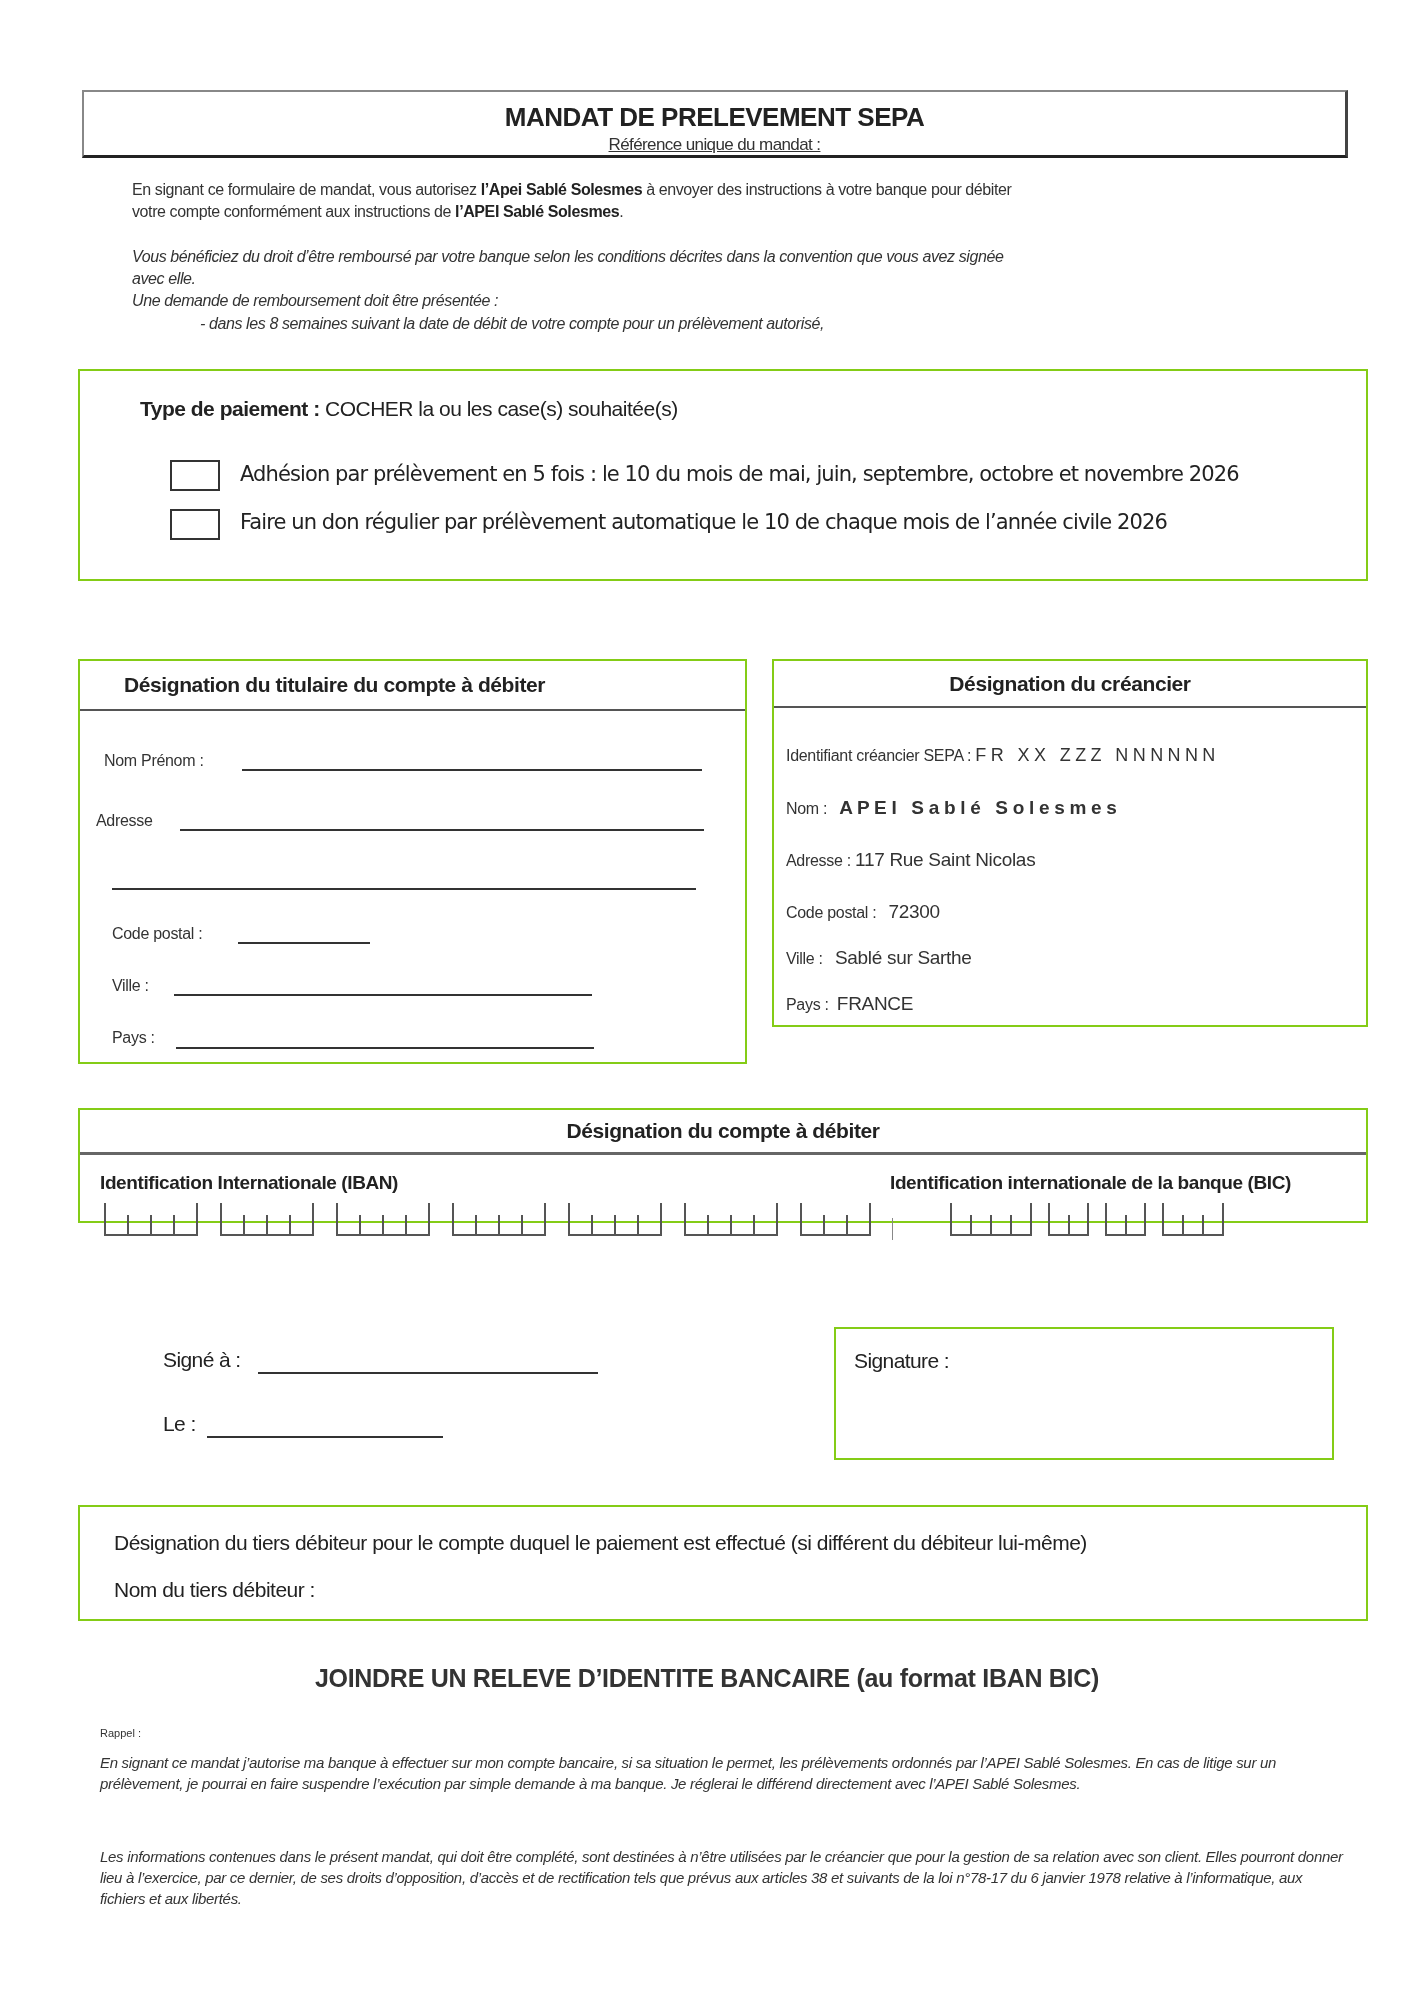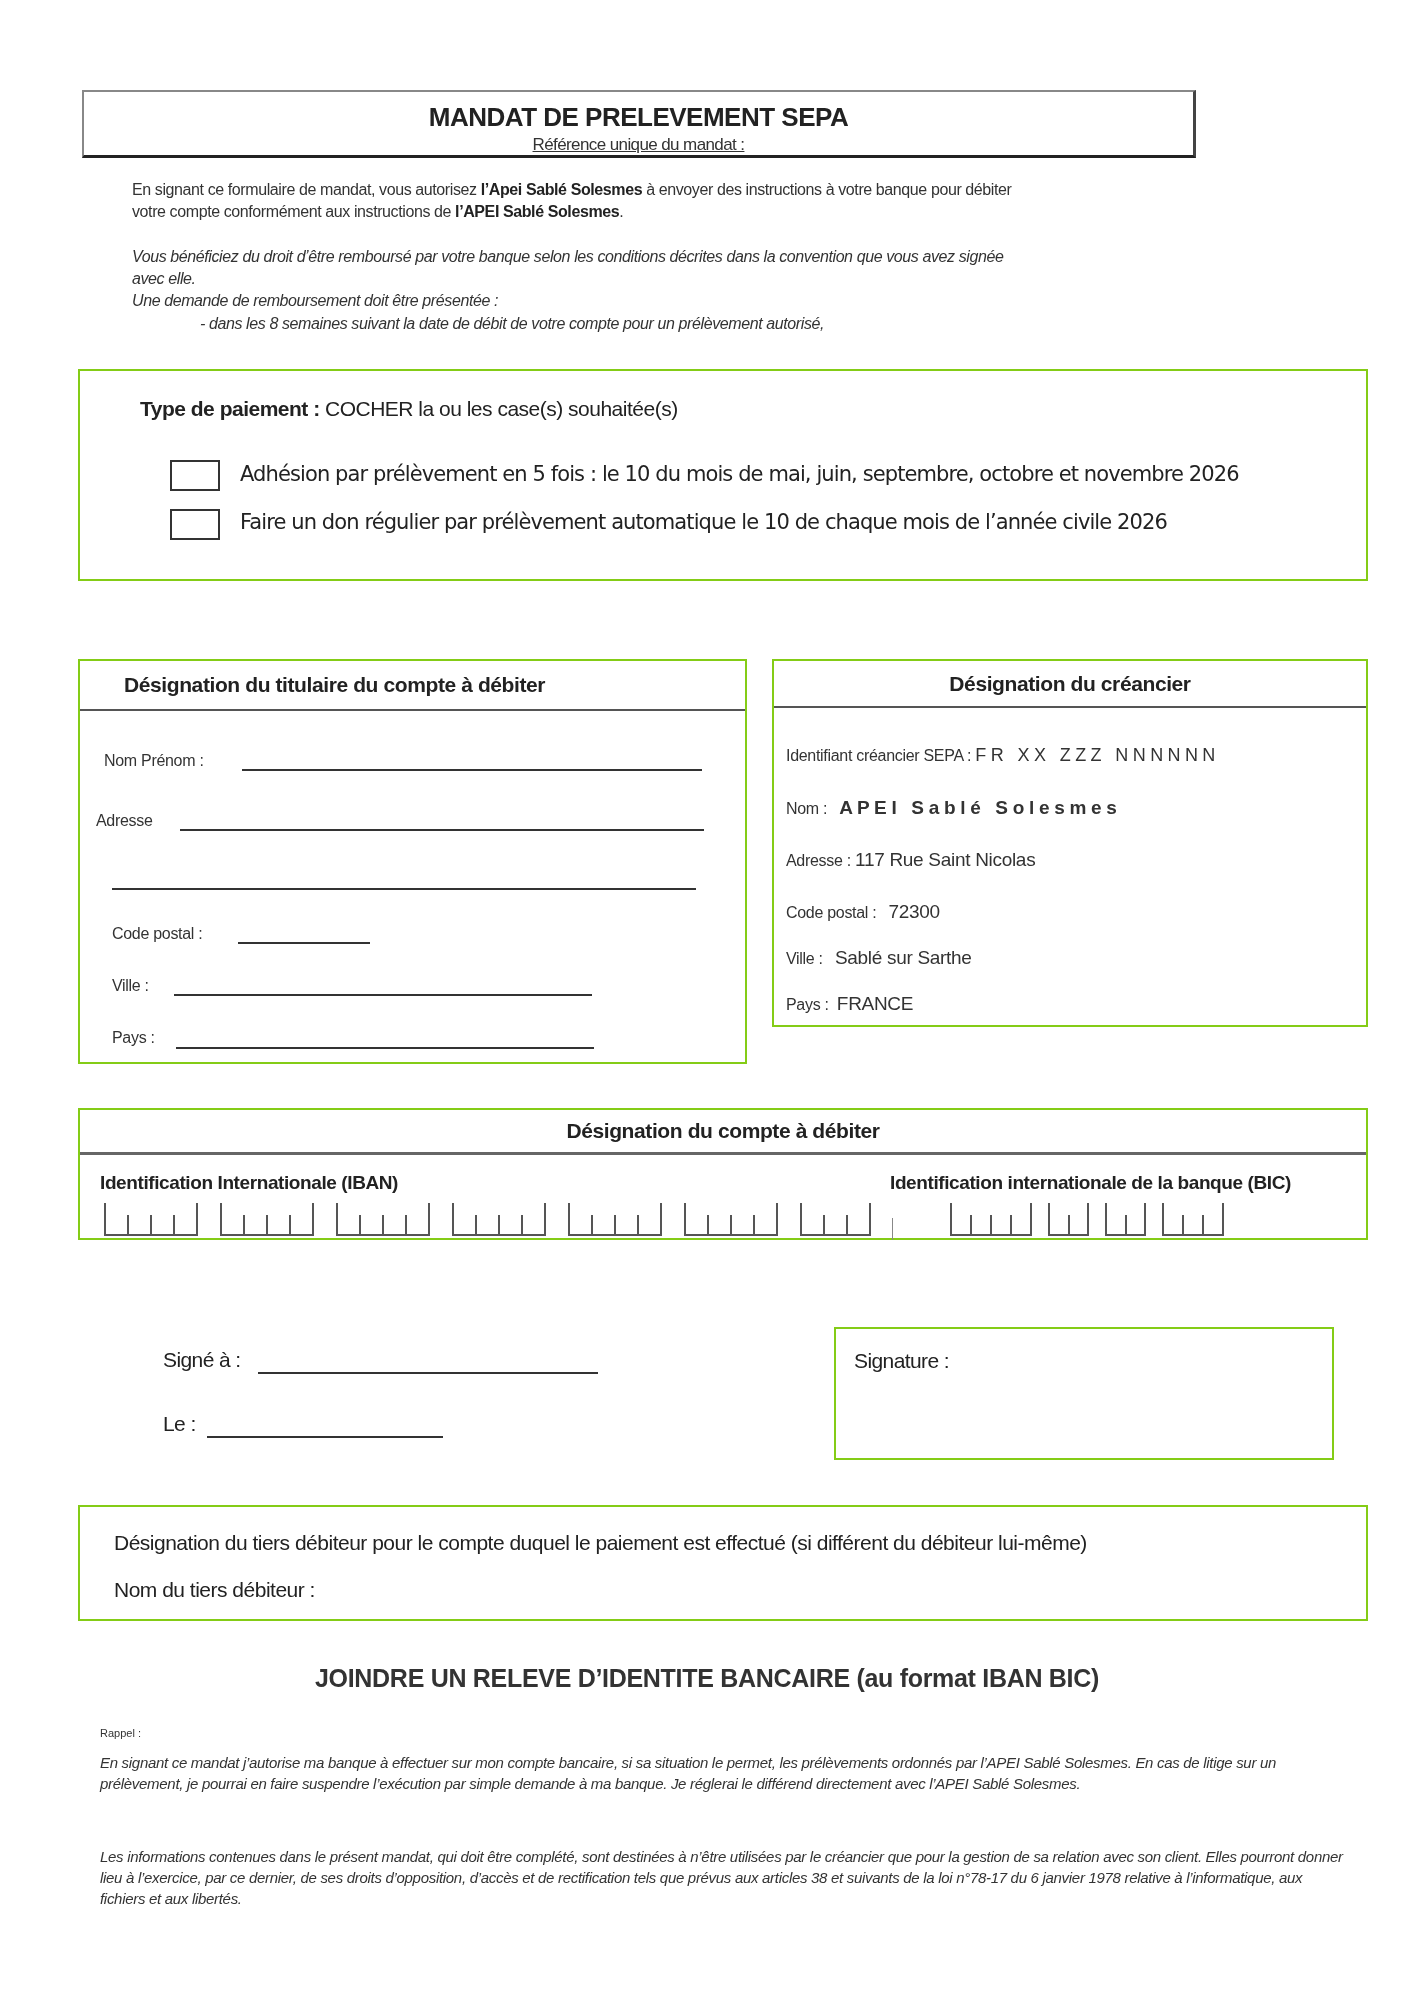--- a/index.html
+++ b/index.html
@@ -4,21 +4,21 @@
 <style>
   html, body { margin: 0; padding: 0; background: #ffffff; }
   body { width: 1414px; height: 2000px; position: relative; overflow: hidden;
          font-family: "Liberation Sans", sans-serif; color: #222; }
   .abs { position: absolute; }
   .box { position: absolute; border: 2px solid #84cc16; box-sizing: border-box; background: #fff; }
   .lib { font-family: "Liberation Sans", sans-serif; }
   .cond { font-family: "Liberation Sans", sans-serif; letter-spacing: -0.6px; }
 
   
-  #hdr { left: 82px; top: 90px; width: 1114px; height: 68px; border: 2px solid #888; border-bottom: 3px solid #222; border-right: 3px solid #444; }
+  #hdr { left: 82px; top: 90px; width: 1266px; height: 68px; border: 2px solid #888; border-bottom: 3px solid #222; border-right: 3px solid #444; }
   #hdr-title { left: 0; right: 0; top: 10px; text-align: center; font-size: 26px; font-weight: bold; letter-spacing: -0.5px; color: #222; }
   #hdr-ref { left: 0; right: 0; top: 43px; text-align: center; font-size: 17px; color: #333; text-decoration: underline; }
 
   .intro { left: 132px; font-size: 16px; color: #333; letter-spacing: -0.4px; white-space: nowrap; }
   .intro b { color: #222; }
   .intro.it { font-style: italic; }
 
   
   #pay { left: 78px; top: 369px; width: 1290px; height: 212px; }
   #pay-title { left: 60px; top: 26px; font-size: 21px; white-space: nowrap; letter-spacing: -0.5px; }
@@ -33,21 +33,21 @@
   .frow { position: absolute; font-size: 16px; color: #333; white-space: nowrap; letter-spacing: -0.3px; }
   .line { position: absolute; border-bottom: 2px solid #333; height: 0; }
 
   
   #cred { left: 772px; top: 659px; width: 596px; height: 368px; }
   #cred .sec-head { height: 45px; line-height: 45px; text-align: center; }
   .crow { position: absolute; left: 12px; font-size: 16px; color: #333; white-space: nowrap; letter-spacing: -0.3px; }
   .crow .val { font-size: 19px; color: #333; }
 
   
-  #acct { left: 78px; top: 1108px; width: 1290px; height: 132px; }
+  #acct { left: 78px; top: 1108px; width: 1290px; height: 115px; }
   #acct .sec-head { height: 42px; line-height: 42px; text-align: center; border-bottom: 3px solid #666; }
   .acct-lbl { position: absolute; top: 62px; font-size: 19px; font-weight: bold; color: #222; white-space: nowrap; letter-spacing: -0.4px; }
   .cellgroup { position: absolute; top: 93px; height: 33px; border: 2px solid #555; border-top: none; box-sizing: border-box; display: flex; }
   .cellgroup .cell { flex: 1; border-right: 2px solid #555; margin-top: 12px; }
   .cellgroup .cell:last-child { border-right: none; }
   .tick { position: absolute; width: 0; border-left: 1px solid #888; }
 
   
   .sig-lbl { position: absolute; font-size: 21px; color: #222; white-space: nowrap; letter-spacing: -0.6px; }
   #sigbox { left: 834px; top: 1327px; width: 500px; height: 133px; }

